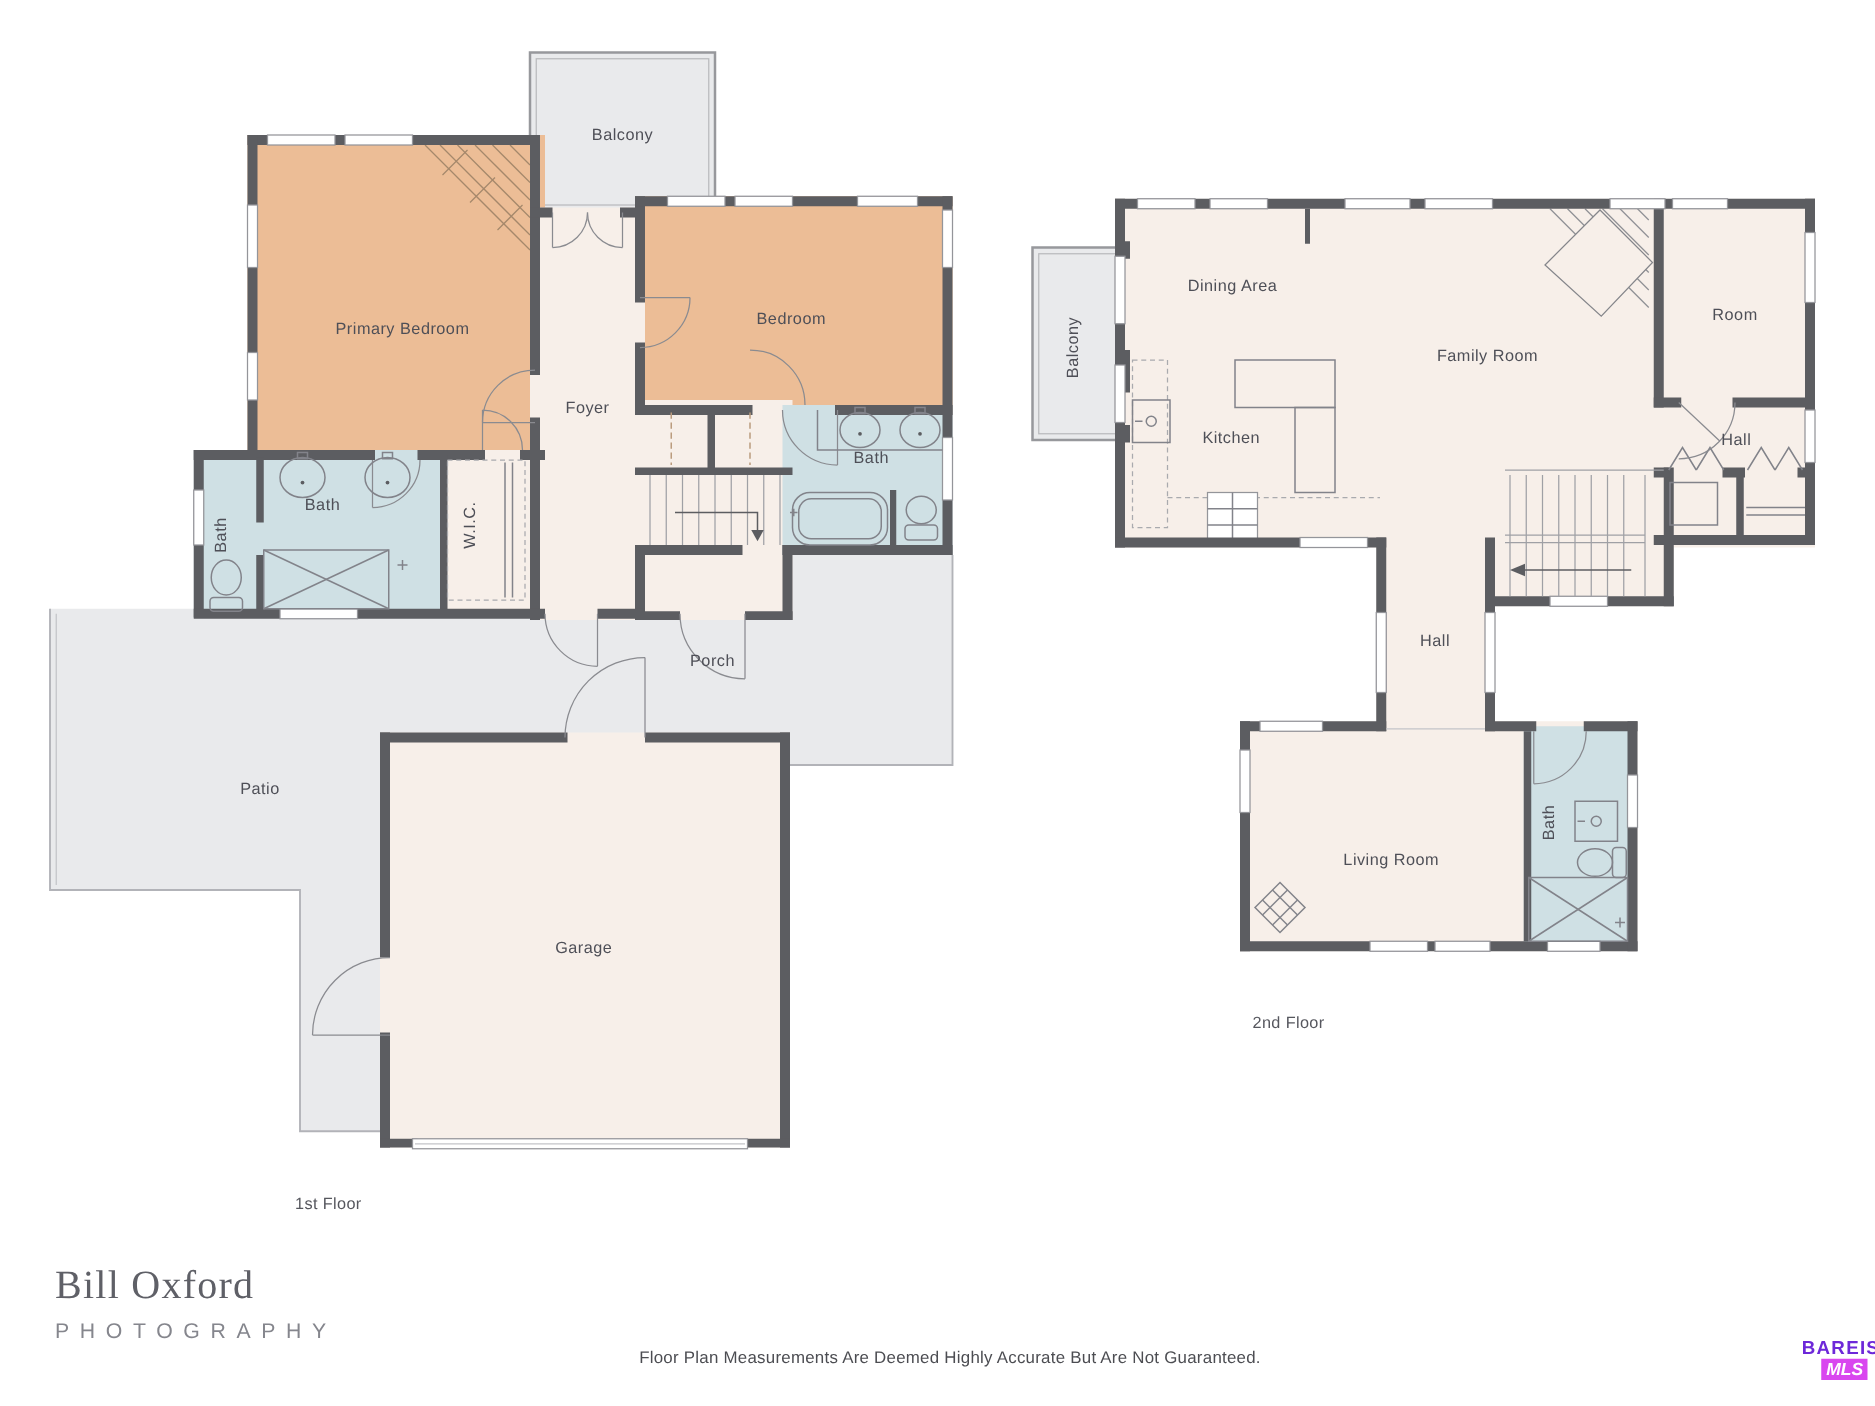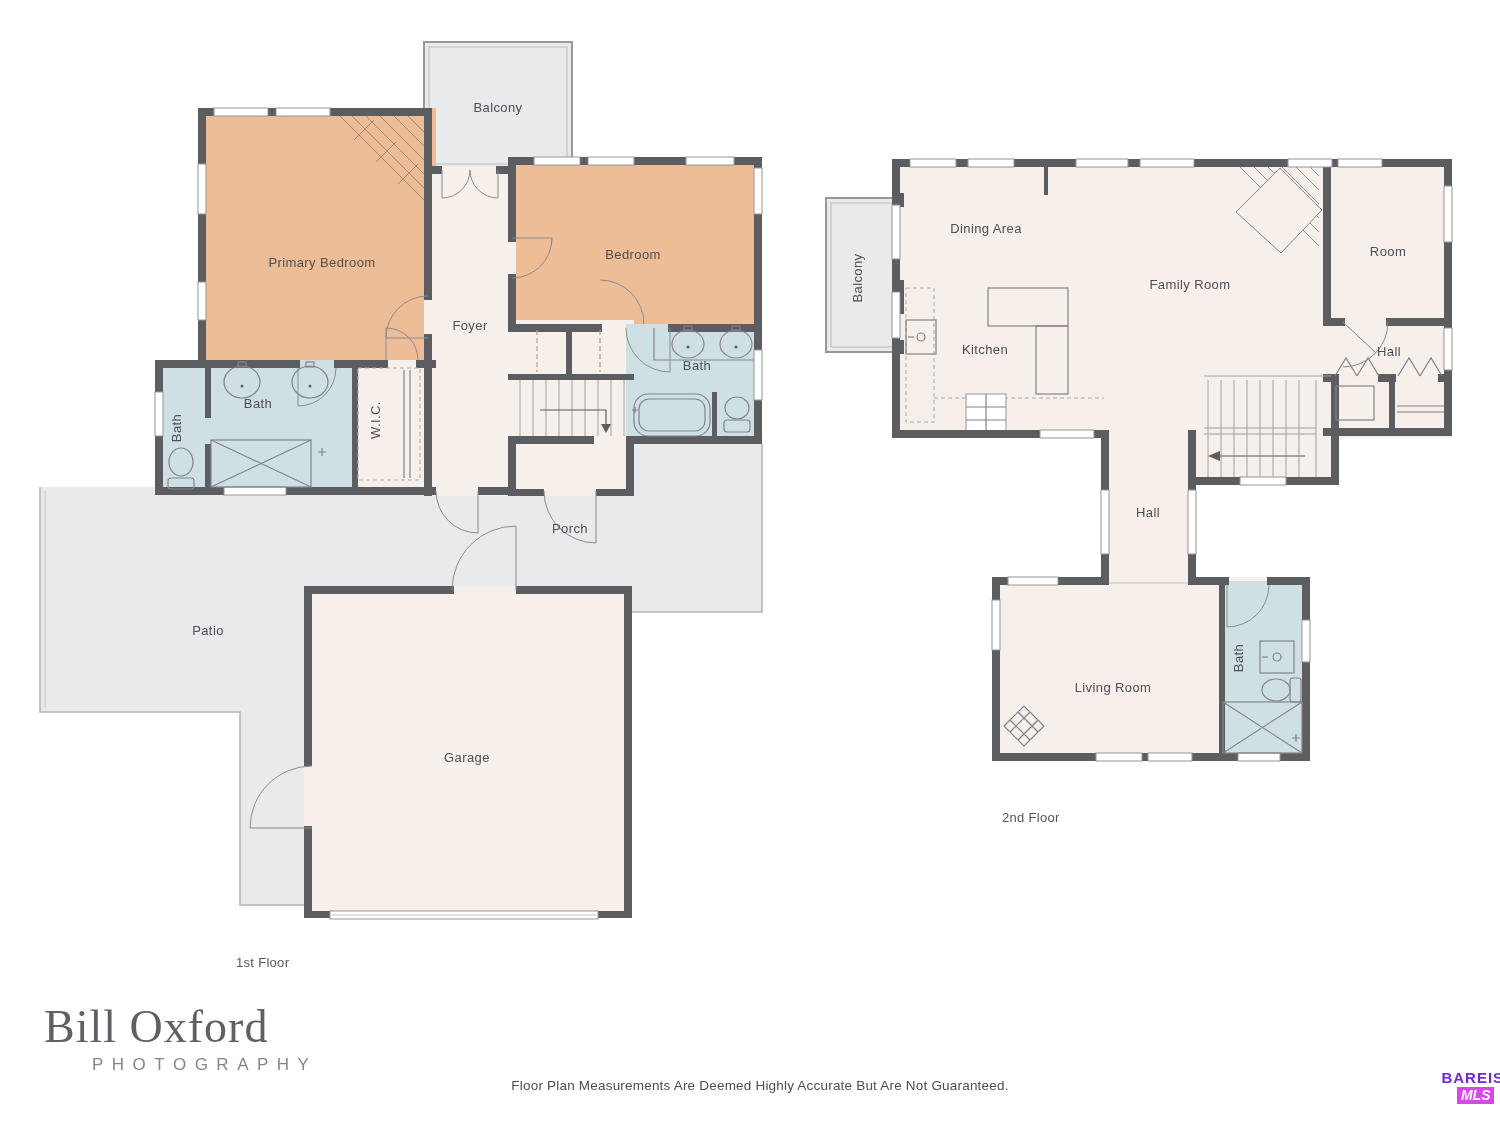--- a/index.html
+++ b/index.html
@@ -21,22 +21,22 @@
   .hatch2{stroke:#8f9095;stroke-width:1;fill:none}
   .dash{stroke:#a9aaae;stroke-width:1;fill:none;stroke-dasharray:4 3}
   .rod{stroke:#bb9c7e;stroke-width:1.2;fill:none;stroke-dasharray:5 3}
   .tread{stroke:#9fa0a5;stroke-width:1;fill:none}
   .arrow{stroke:#5c5d61;stroke-width:1.2;fill:none}
   .ah{fill:#5c5d61}
   .lbl{font:13px "Liberation Sans",sans-serif;fill:#4e4f57;letter-spacing:.4px;text-anchor:middle}
   .flr{font:13px "Liberation Sans",sans-serif;fill:#56575e;letter-spacing:.3px}
   
   #logo{position:absolute;left:44px;top:1005px;color:#5f6067;}
-  #logo .name{font-family:"Liberation Serif",serif;font-size:46px;letter-spacing:1px;line-height:44px;}
-  #logo .sub{font-family:"Liberation Sans",sans-serif;font-size:17px;letter-spacing:8.5px;color:#85868d;margin-top:6px;margin-left:48px;}
+  #logo .name{font-family:"Liberation Serif",serif;font-size:32px;letter-spacing:1px;line-height:44px;}
+  #logo .sub{font-family:"Liberation Sans",sans-serif;font-size:17px;letter-spacing:8.5px;color:#85868d;margin-top:6px;}
   #disclaimer{position:absolute;left:0;top:1078px;width:100%;text-align:center;font-size:13.5px;color:#4c4d52;letter-spacing:.2px;}
   #watermark{position:absolute;right:10px;top:1066px;text-align:center;line-height:17px;}
   #watermark .wm1{font-size:15px;font-weight:700;letter-spacing:1px;color:#6d28d9;}
   #watermark .reg{font-size:8px;vertical-align:super;color:#e7e7ea;}
   #watermark .wm2{display:inline-block;background:#d946ef;color:#ffffff;font-style:italic;font-weight:700;font-size:14px;padding:0 4px;}
 </style>
 </head>
 <body>
 
 <div id="stage">

